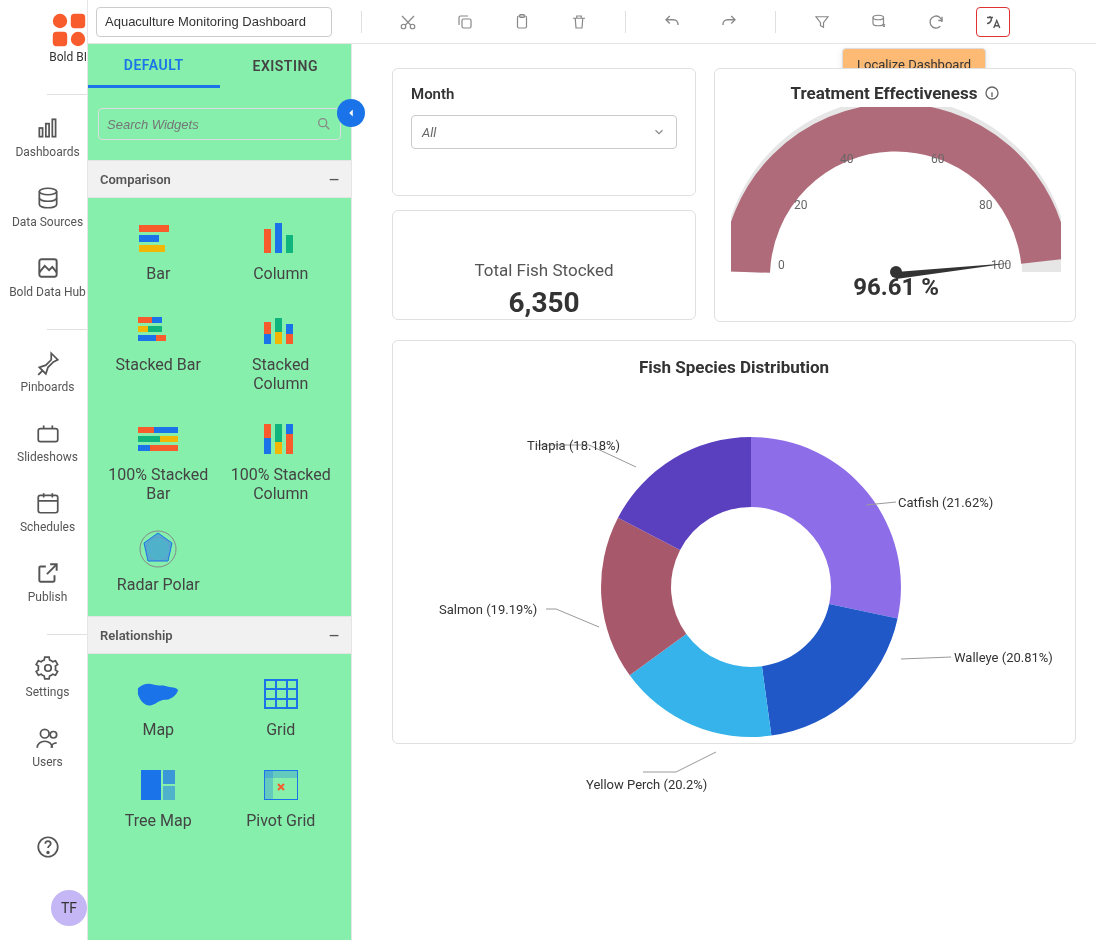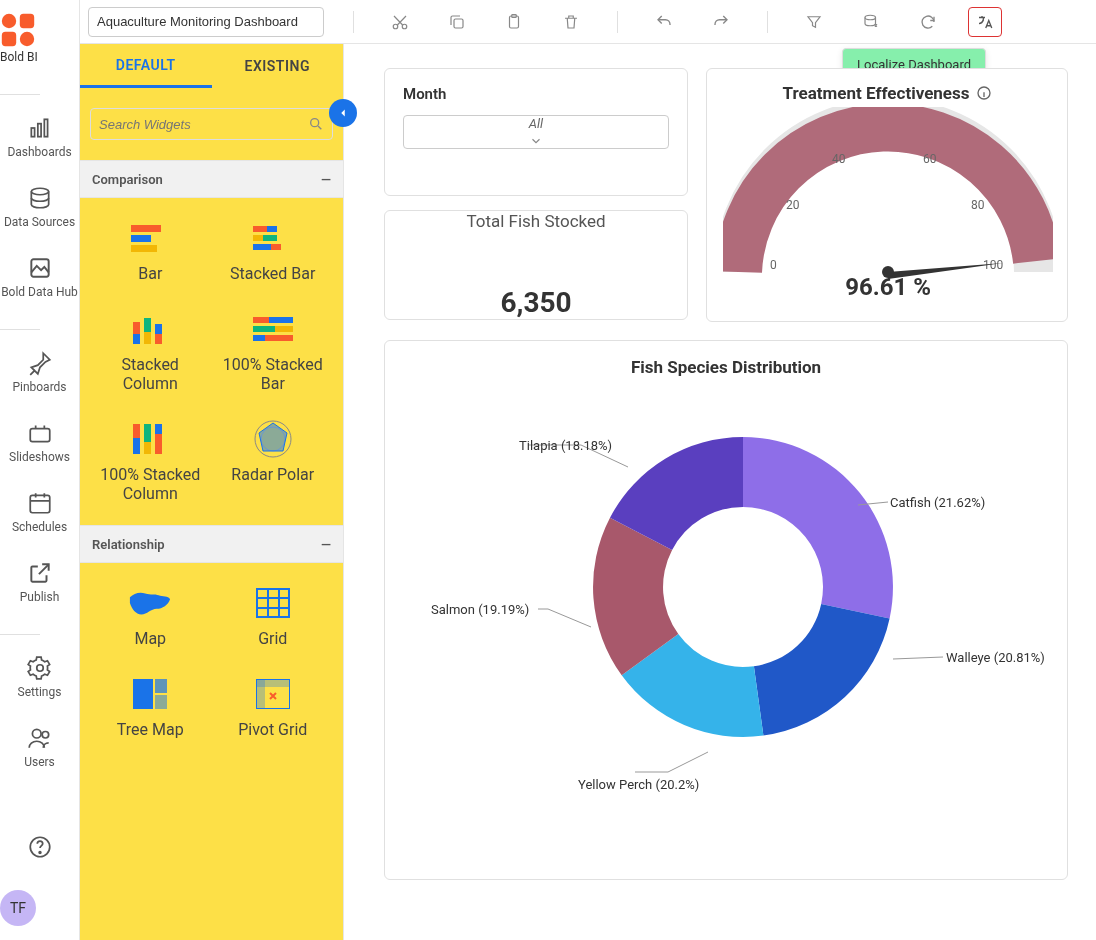--- a/index.html
+++ b/index.html
@@ -1,62 +1,62 @@
 <!DOCTYPE html>
 <html><head>
 <meta charset="utf-8">
 <style>
   * { box-sizing: border-box; margin: 0; padding: 0; }
   body { font-family: -apple-system, "Segoe UI", Roboto, Arial, sans-serif; font-size: 13px; color: #333; background: #fff; width: 1096px; height: 940px; overflow: hidden; }
   .app { display: flex; height: 100%; }
-  .leftnav { width: 80px; border-right: 1px solid #e5e5e5; display: flex; flex-direction: column; align-items: flex-start; padding-top: 6px; }
+  .leftnav { width: 80px; border-right: 1px solid #e5e5e5; display: flex; flex-direction: column; align-items: flex-end; padding-top: 6px; margin-left: 8px; }
   .logo { width: 36px; height: 36px; margin: 6px 0 2px; }
   .brand { font-size: 12px; color: #333; margin-bottom: 26px; }
   .navitem { display: flex; flex-direction: column; align-items: center; gap: 4px; margin-bottom: 26px; color: #555; font-size: 12px; cursor: pointer; width: 100%; }
   .navitem svg { width: 26px; height: 26px; }
   .navsep { width: 40px; height: 1px; background: #e0e0e0; margin: 4px 0 20px; }
   .navspacer { flex: 1; }
   .avatar { width: 36px; height: 36px; border-radius: 50%; background: #c5b6f5; display: flex; align-items: center; justify-content: center; font-size: 14px; color: #333; margin-bottom: 14px; }
   .help { margin-bottom: 30px; }
   .main { flex: 1; display: flex; flex-direction: column; }
   .topbar { height: 44px; border-bottom: 1px solid #e5e5e5; display: flex; align-items: center; padding: 0 12px 0 8px; gap: 23px; position: relative; }
   .title-input { width: 236px; height: 30px; border: 1px solid #ccc; border-radius: 4px; padding: 0 8px; font-size: 13px; color: #333; }
   .tbsep { width: 1px; height: 22px; background: #e0e0e0; margin: 0 6px; }
   .tbbtn { width: 34px; height: 30px; display: flex; align-items: center; justify-content: center; color: #777; border-radius: 4px; cursor: pointer; }
   .tbbtn.active { border: 1px solid #d33; }
   .tbbtn svg { width: 18px; height: 18px; }
-  .tooltip { position: absolute; right: 110px; top: 48px; background: #86efac; border: 1px solid #ddd; border-radius: 4px; padding: 8px 14px; font-size: 13px; color: #333; box-shadow: 0 2px 6px rgba(0,0,0,.1); }
+  .tooltip { position: absolute; right: 110px; top: 48px; background: #fdba74; border: 1px solid #ddd; border-radius: 4px; padding: 8px 14px; font-size: 13px; color: #333; box-shadow: 0 2px 6px rgba(0,0,0,.1); }
   .body { flex: 1; display: flex; }
-  .panel { width: 264px; border-right: 1px solid #e5e5e5; display: flex; flex-direction: column; background: #fde047; position: relative; }
+  .panel { width: 264px; border-right: 1px solid #e5e5e5; display: flex; flex-direction: column; background: #86efac; position: relative; }
   .tabs { display: flex; align-items: center; height: 44px; }
   .tab { flex: 1; text-align: center; font-weight: 600; letter-spacing: .5px; height: 100%; display: flex; align-items: center; justify-content: center; cursor: pointer; font-size: 14px; }
   .tab.active { color: #1a73e8; border-bottom: 3px solid #1a73e8; }
   .tab.inactive { color: #444; }
   .collapse-btn { position: absolute; right: -14px; top: 55px; width: 28px; height: 28px; border-radius: 50%; background: #1a73e8; display: flex; align-items: center; justify-content: center; cursor: pointer; z-index: 5; }
   .collapse-btn svg { width: 14px; height: 14px; fill: #fff; }
   .search { margin: 20px 10px; height: 32px; border: 1px solid #ddd; border-radius: 4px; display: flex; align-items: center; padding: 0 8px; color: #999; }
   .search input { flex: 1; border: none; outline: none; font-size: 13px; color: #333; font-style: italic; background: transparent; }
   .section-head { height: 38px; background: #f1f1f1; display: flex; align-items: center; justify-content: space-between; padding: 0 12px; font-weight: 600; color: #555; font-size: 13px; border-top: 1px solid #e5e5e5; border-bottom: 1px solid #e5e5e5; }
   .widget-grid { display: grid; grid-template-columns: 1fr 1fr; gap: 28px 10px; padding: 22px 14px; }
   .witem { display: flex; flex-direction: column; align-items: center; gap: 8px; cursor: pointer; font-size: 16px; color: #444; text-align: center; }
   .wicon { width: 44px; height: 36px; display: flex; align-items: center; justify-content: center; }
   .canvas { flex: 1; background: #fff; padding: 24px 0 0 40px; overflow: hidden; }
   .row1 { display: flex; gap: 18px; margin-bottom: 18px; }
   .card { border: 1px solid #e0e0e0; border-radius: 6px; background: #fff; }
   .card-month { width: 304px; height: 128px; padding: 16px 18px; }
   .card-month .label { font-size: 15px; font-weight: 600; margin-bottom: 12px; color: #333; }
-  .dropdown { height: 34px; border: 1px solid #ccc; border-radius: 4px; display: flex; align-items: center; justify-content: space-between; padding: 0 10px; font-style: italic; color: #666; cursor: pointer; flex-direction: column; }
-  .card-total { width: 304px; height: 110px; display: flex; flex-direction: column; align-items: center; justify-content: space-between; margin-top: 14px; }
+  .dropdown { height: 34px; border: 1px solid #ccc; border-radius: 4px; display: flex; align-items: center; justify-content: space-between; padding: 0 10px; font-style: italic; color: #666; cursor: pointer; }
+  .card-total { width: 304px; height: 110px; display: flex; flex-direction: column; align-items: center; justify-content: flex-end; margin-top: 14px; }
   .card-total .lbl { font-size: 17px; color: #555; margin-bottom: 6px; }
   .card-total .val { font-size: 28px; font-weight: 700; color: #333; }
   .card-gauge { width: 362px; height: 254px; padding: 14px 16px; position: relative; }
   .card-title { font-size: 17px; font-weight: 700; display: flex; align-items: center; gap: 6px; justify-content: center; }
   .gauge-wrap { position: relative; width: 330px; height: 190px; margin: 4px auto 0; }
   .gauge-val { position:absolute; bottom: -4px; left:50%; transform:translateX(-50%); font-size: 24px; font-weight: 700; }
-  .card-donut { width: 684px; height: 540px; padding: 16px 18px; }
+  .card-donut { width: 684px; height: 404px; padding: 16px 18px; }
   .donut-wrap { position: relative; width: 650px; height: 480px; }
   .donut-svg { position: absolute; left: 170px; top: 40px; }
   .dlabel { position: absolute; font-size: 13px; color: #333; white-space: nowrap; }
   .tick-label { font-size: 12px; fill: #666; }
 </style>
 </head>
 <body>
 
 <div class="app">
 
@@ -251,20 +251,30 @@
         <div class="widget-grid">
           <div class="witem">
               <div class="wicon">
                 <svg width="38" height="30">
                   <rect y="2" width="30" height="7" fill="#f85c2c"></rect>
                   <rect y="12" width="20" height="7" fill="#1a73e8"></rect>
                   <rect y="22" width="26" height="7" fill="#f2b705"></rect>
                 </svg>
               </div>
               <span>Bar</span>
+            </div>
+          <div class="witem">
+              <div class="wicon">
+                <svg width="34" height="30">
+                  <rect x="0" y="6" width="7" height="24" fill="#f85c2c"></rect>
+                  <rect x="11" y="0" width="7" height="30" fill="#1a73e8"></rect>
+                  <rect x="22" y="12" width="7" height="18" fill="#0fb57d"></rect>
+                </svg>
+              </div>
+              <span>Column</span>
             </div>
           <div class="witem">
               <div class="wicon">
                 <svg width="40" height="28">
                   <rect y="2" width="14" height="6" fill="#f85c2c"></rect>
                   <rect x="14" y="2" width="10" height="6" fill="#1a73e8"></rect>
                   <rect y="11" width="10" height="6" fill="#f2b705"></rect>
                   <rect x="10" y="11" width="14" height="6" fill="#0fb57d"></rect>
                   <rect y="20" width="18" height="6" fill="#1a73e8"></rect>
                   <rect x="18" y="20" width="10" height="6" fill="#f85c2c"></rect>

